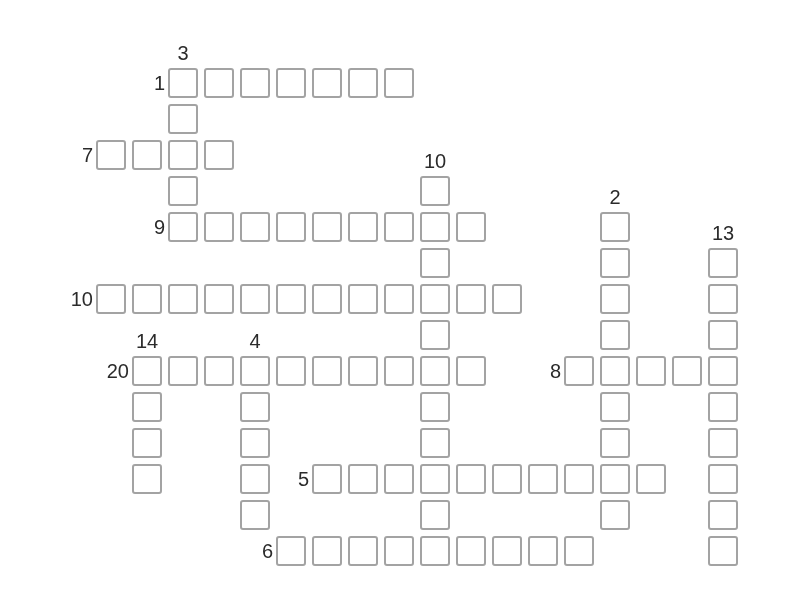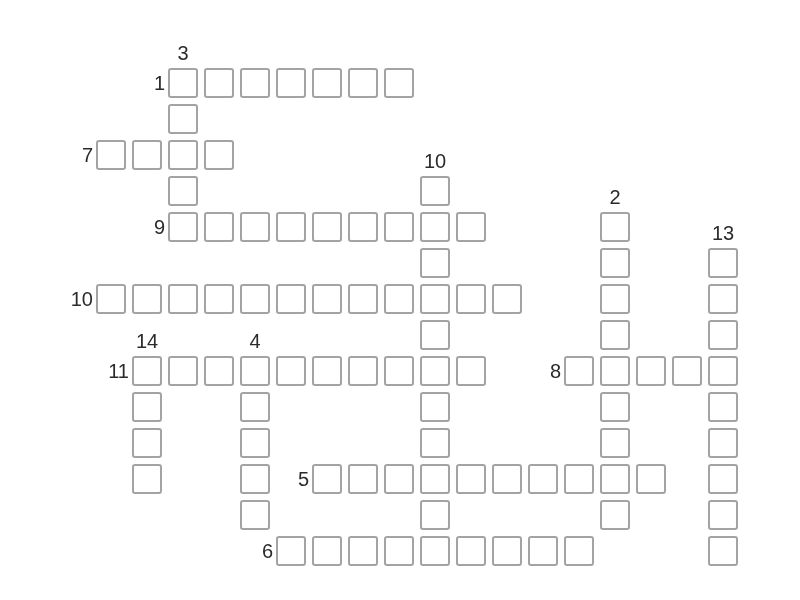--- a/index.html
+++ b/index.html
@@ -123,21 +123,21 @@
     <div class="num num-down" style="color: rgb(43, 43, 43); left: 693px; top: 222px;">13</div>
     <div class="cell" style="left: 132px; top: 356px; border-color: rgb(163, 163, 163); background: rgb(255, 255, 255);"></div>
     <div class="cell" style="left: 168px; top: 356px; border-color: rgb(163, 163, 163); background: rgb(255, 255, 255);"></div>
     <div class="cell" style="left: 204px; top: 356px; border-color: rgb(163, 163, 163); background: rgb(255, 255, 255);"></div>
     <div class="cell" style="left: 276px; top: 356px; border-color: rgb(163, 163, 163); background: rgb(255, 255, 255);"></div>
     <div class="cell" style="left: 312px; top: 356px; border-color: rgb(163, 163, 163); background: rgb(255, 255, 255);"></div>
     <div class="cell" style="left: 348px; top: 356px; border-color: rgb(163, 163, 163); background: rgb(255, 255, 255);"></div>
     <div class="cell" style="left: 384px; top: 356px; border-color: rgb(163, 163, 163); background: rgb(255, 255, 255);"></div>
     <div class="cell" style="left: 420px; top: 356px; border-color: rgb(163, 163, 163); background: rgb(255, 255, 255);"></div>
     <div class="cell" style="left: 456px; top: 356px; border-color: rgb(163, 163, 163); background: rgb(255, 255, 255);"></div>
-    <div class="num num-across" style="color: rgb(43, 43, 43); left: 69px; top: 360px;">11</div>
+    <div class="num num-across" style="color: rgb(43, 43, 43); left: 69px; top: 360px;">20</div>
     <div class="cell" style="left: 420px; top: 176px; border-color: rgb(163, 163, 163); background: rgb(255, 255, 255);"></div>
     <div class="cell" style="left: 420px; top: 248px; border-color: rgb(163, 163, 163); background: rgb(255, 255, 255);"></div>
     <div class="cell" style="left: 420px; top: 284px; border-color: rgb(163, 163, 163); background: rgb(255, 255, 255);"></div>
     <div class="cell" style="left: 420px; top: 320px; border-color: rgb(163, 163, 163); background: rgb(255, 255, 255);"></div>
     <div class="cell" style="left: 420px; top: 392px; border-color: rgb(163, 163, 163); background: rgb(255, 255, 255);"></div>
     <div class="cell" style="left: 420px; top: 428px; border-color: rgb(163, 163, 163); background: rgb(255, 255, 255);"></div>
     <div class="cell" style="left: 420px; top: 500px; border-color: rgb(163, 163, 163); background: rgb(255, 255, 255);"></div>
     <div class="num num-down" style="color: rgb(43, 43, 43); left: 405px; top: 150px;">10</div>
     <div class="cell" style="left: 132px; top: 392px; border-color: rgb(163, 163, 163); background: rgb(255, 255, 255);"></div>
     <div class="cell" style="left: 132px; top: 428px; border-color: rgb(163, 163, 163); background: rgb(255, 255, 255);"></div>

